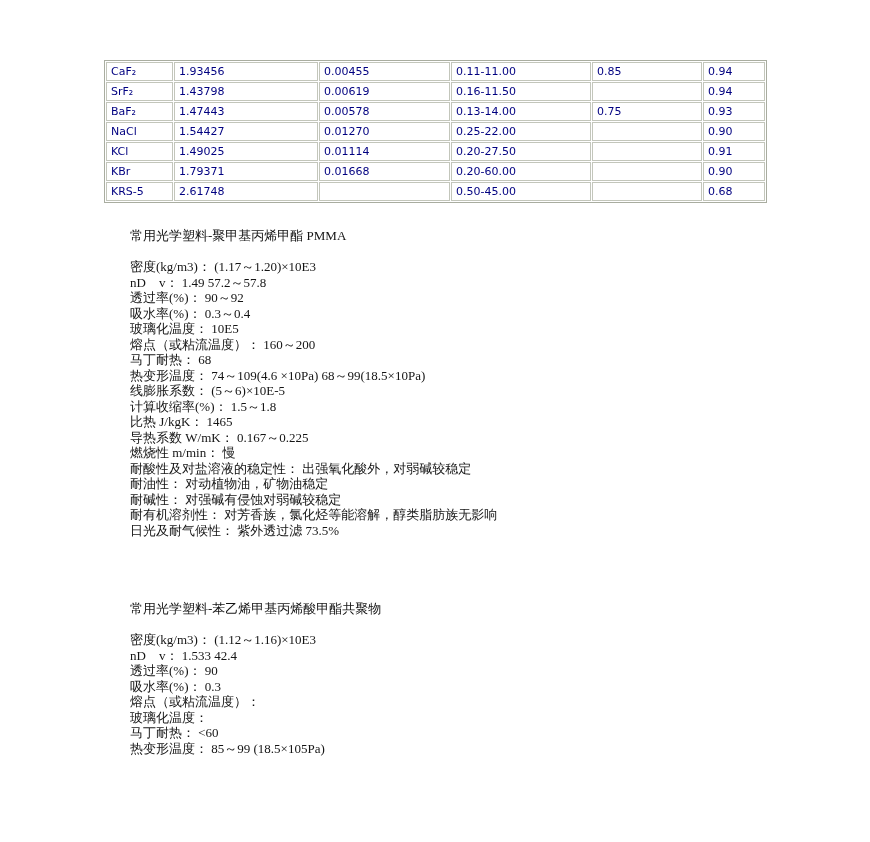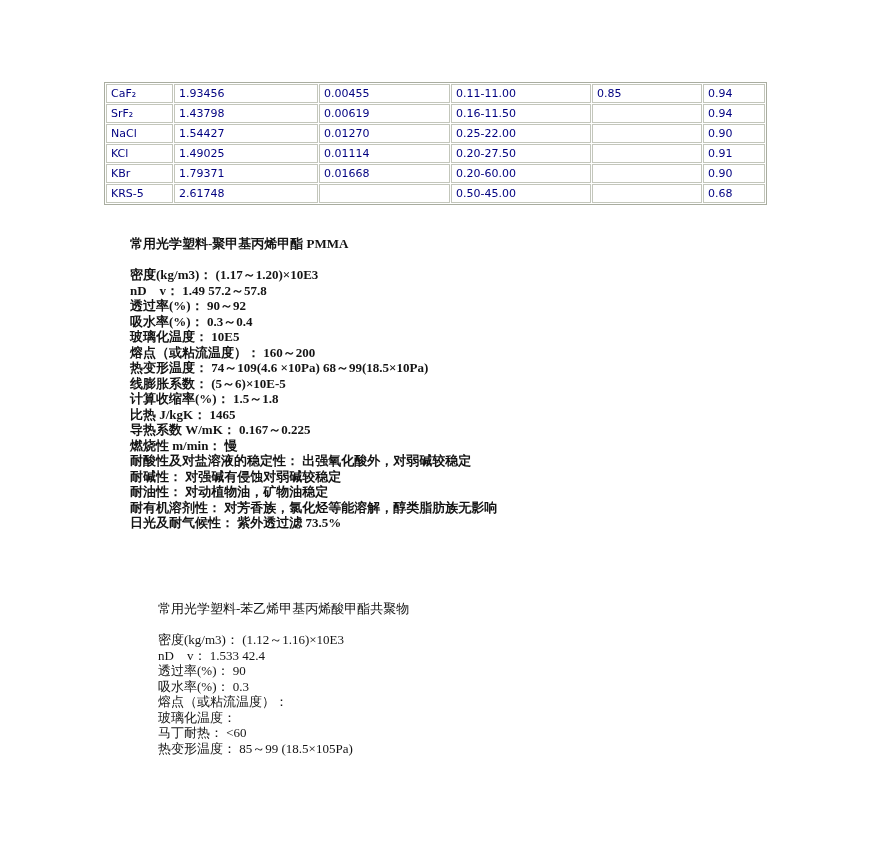--- a/index.html
+++ b/index.html
@@ -9,21 +9,21 @@
     height: 842px;
     background: #ffffff;
     overflow: hidden;
     font-family: "Liberation Serif", "DejaVu Serif", serif;
     color: #111111;
   }
   
   table.crystals {
     position: absolute;
     left: 104px;
-    top: 82px;
+    top: 60px;
     width: 658px;
     table-layout: fixed;
     border-collapse: separate;
     border-spacing: 1px;
     border: 1px solid #a9ada0;
     background: #ffffff;
   }
   table.crystals td {
     border: 1px solid #c3c6bb;
     height: 17px;
@@ -38,22 +38,22 @@
   
   .section {
     position: absolute;
     left: 130px;
     font-size: 13px;
     line-height: 15.5px;
     color: #141414;
   }
   .section p { margin: 0; white-space: pre; }
   .section .title { margin: 0 0 15.5px 0; }
-  #section-pmma { top: 236px; font-weight: bold; }
-  #section-copoly { top: 601px; margin-left: 28px; }
+  #section-pmma { top: 228px; }
+  #section-copoly { top: 601px; }
 </style>
 </head>
 <body>
 
 <div class="page">
 
   <table class="crystals">
     <colgroup>
       <col style="width:67px">
       <col style="width:144px">
@@ -71,20 +71,28 @@
           <td>0.85</td>
           <td>0.94</td>
         </tr>
         <tr>
           <td>SrF₂</td>
           <td>1.43798</td>
           <td>0.00619</td>
           <td>0.16-11.50</td>
           <td></td>
           <td>0.94</td>
+        </tr>
+        <tr>
+          <td>BaF₂</td>
+          <td>1.47443</td>
+          <td>0.00578</td>
+          <td>0.13-14.00</td>
+          <td>0.75</td>
+          <td>0.93</td>
         </tr>
         <tr>
           <td>NaCl</td>
           <td>1.54427</td>
           <td>0.01270</td>
           <td>0.25-22.00</td>
           <td></td>
           <td>0.90</td>
         </tr>
         <tr>
@@ -116,29 +124,30 @@
 
   <div class="section" id="section-pmma">
     <p class="title">常用光学塑料-聚甲基丙烯甲酯 PMMA</p>
     <div>
         <p>密度(kg/m3)： (1.17～1.20)×10E3</p>
         <p>nD　v： 1.49 57.2～57.8</p>
         <p>透过率(%)： 90～92</p>
         <p>吸水率(%)： 0.3～0.4</p>
         <p>玻璃化温度： 10E5</p>
         <p>熔点（或粘流温度）： 160～200</p>
+        <p>马丁耐热： 68</p>
         <p>热变形温度： 74～109(4.6 ×10Pa) 68～99(18.5×10Pa)</p>
         <p>线膨胀系数： (5～6)×10E-5</p>
         <p>计算收缩率(%)： 1.5～1.8</p>
         <p>比热 J/kgK： 1465</p>
         <p>导热系数 W/mK： 0.167～0.225</p>
         <p>燃烧性 m/min： 慢</p>
         <p>耐酸性及对盐溶液的稳定性： 出强氧化酸外，对弱碱较稳定</p>
+        <p>耐油性： 对动植物油，矿物油稳定</p>
         <p>耐碱性： 对强碱有侵蚀对弱碱较稳定</p>
-        <p>耐油性： 对动植物油，矿物油稳定</p>
         <p>耐有机溶剂性： 对芳香族，氯化烃等能溶解，醇类脂肪族无影响</p>
         <p>日光及耐气候性： 紫外透过滤 73.5%</p>
       </div>
   </div>
 
   <div class="section" id="section-copoly">
     <p class="title">常用光学塑料-苯乙烯甲基丙烯酸甲酯共聚物</p>
     <div>
         <p>密度(kg/m3)： (1.12～1.16)×10E3</p>
         <p>nD　v： 1.533 42.4</p>

